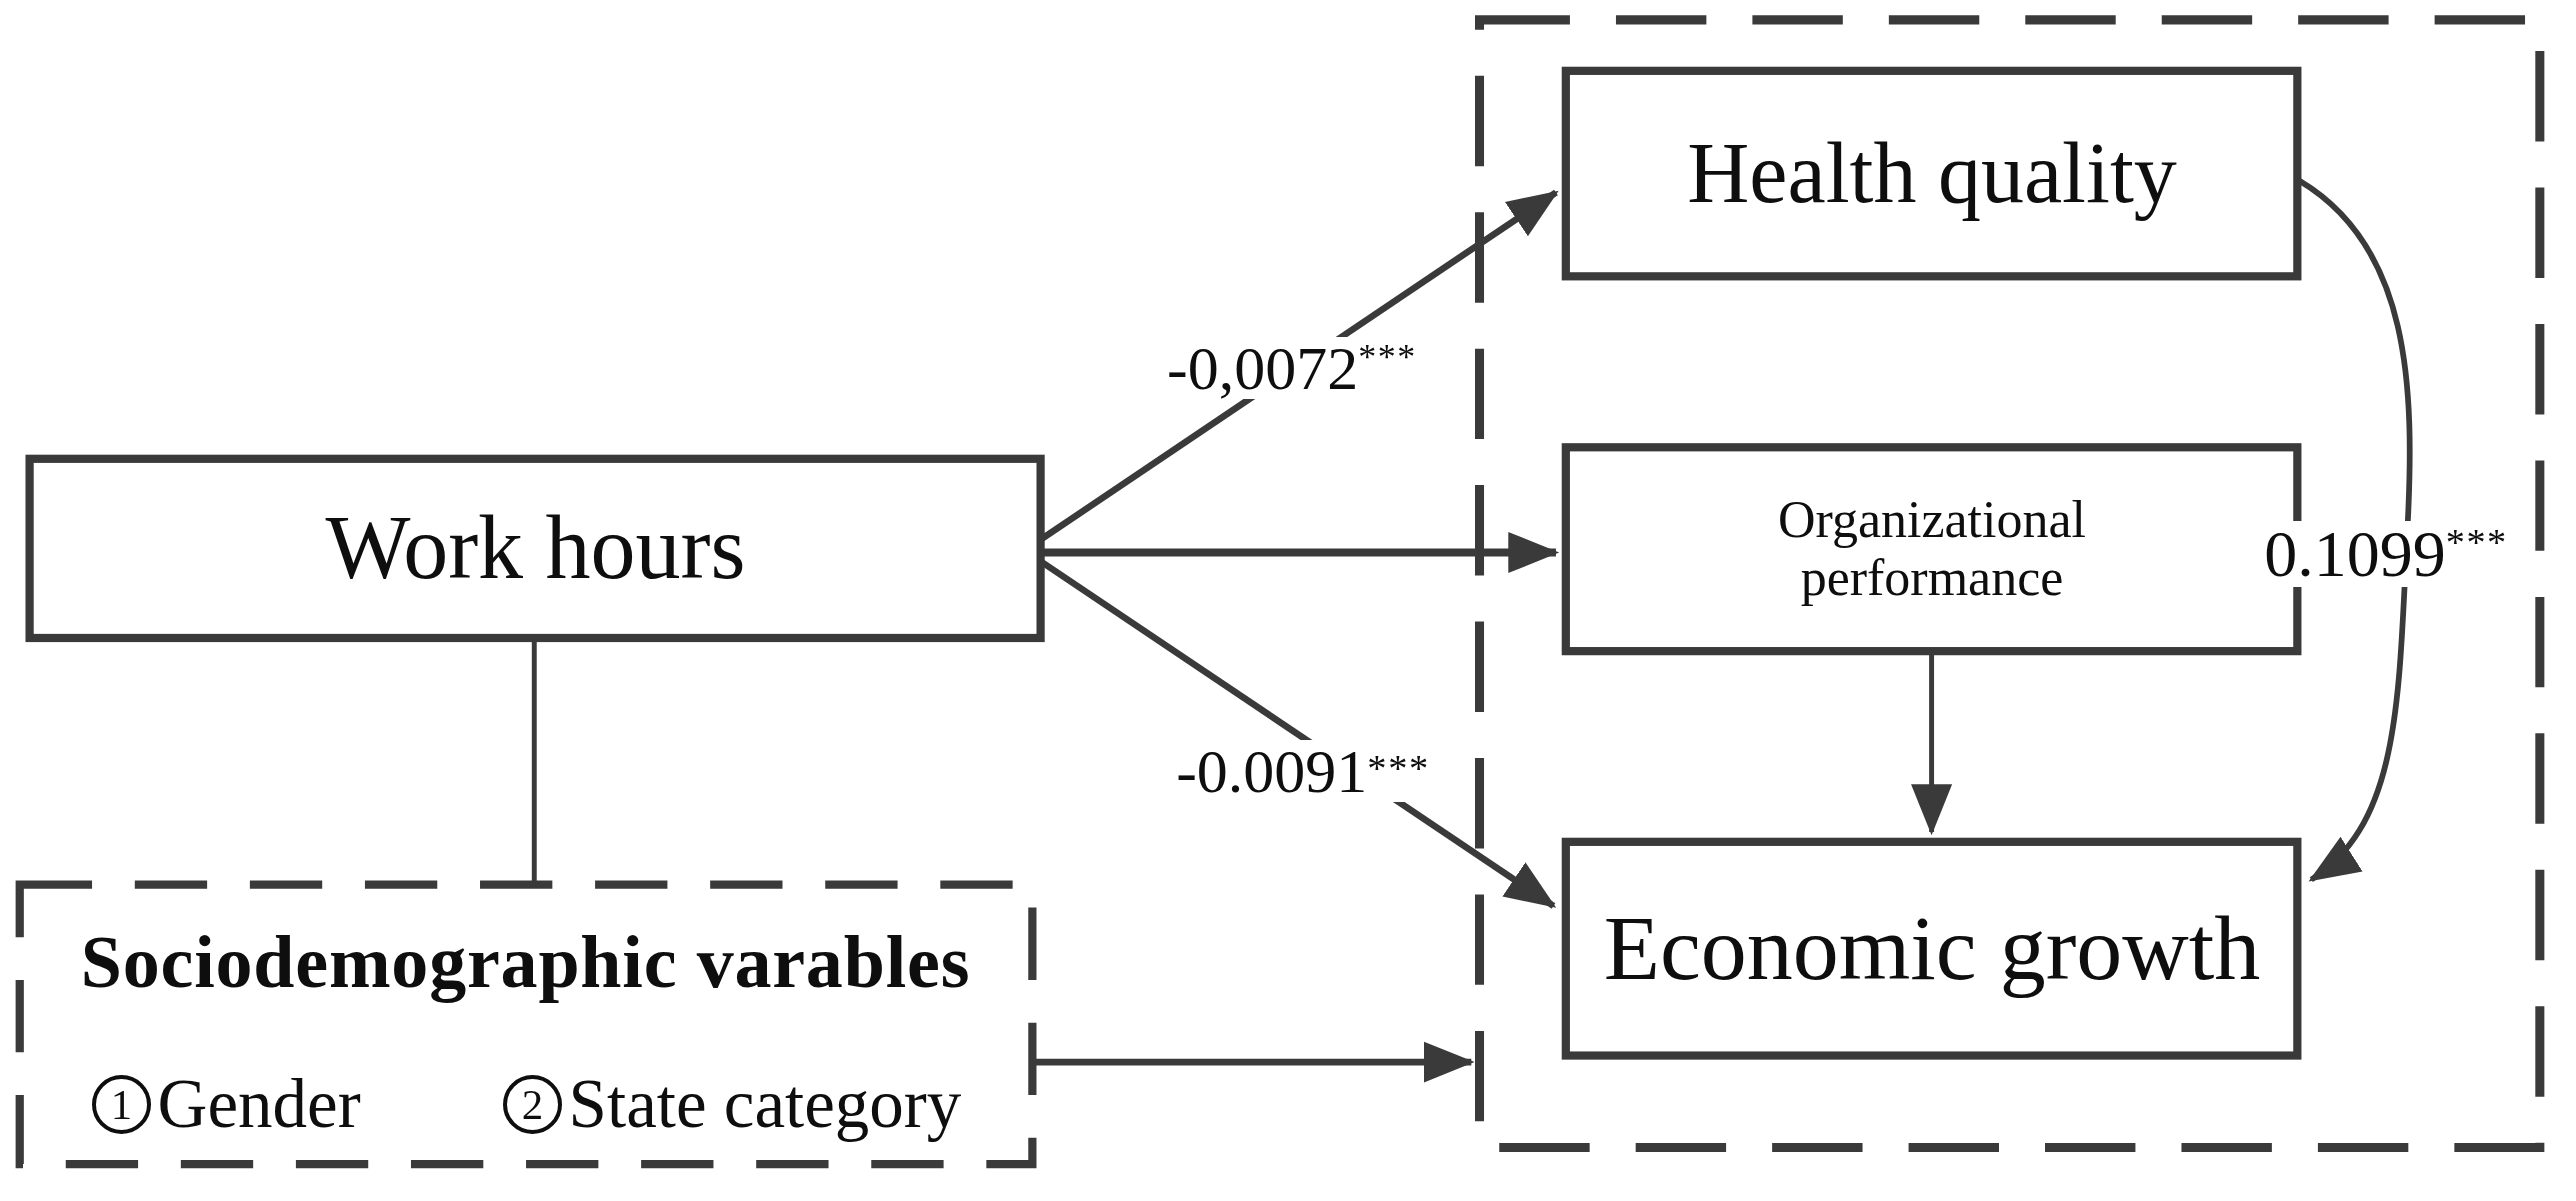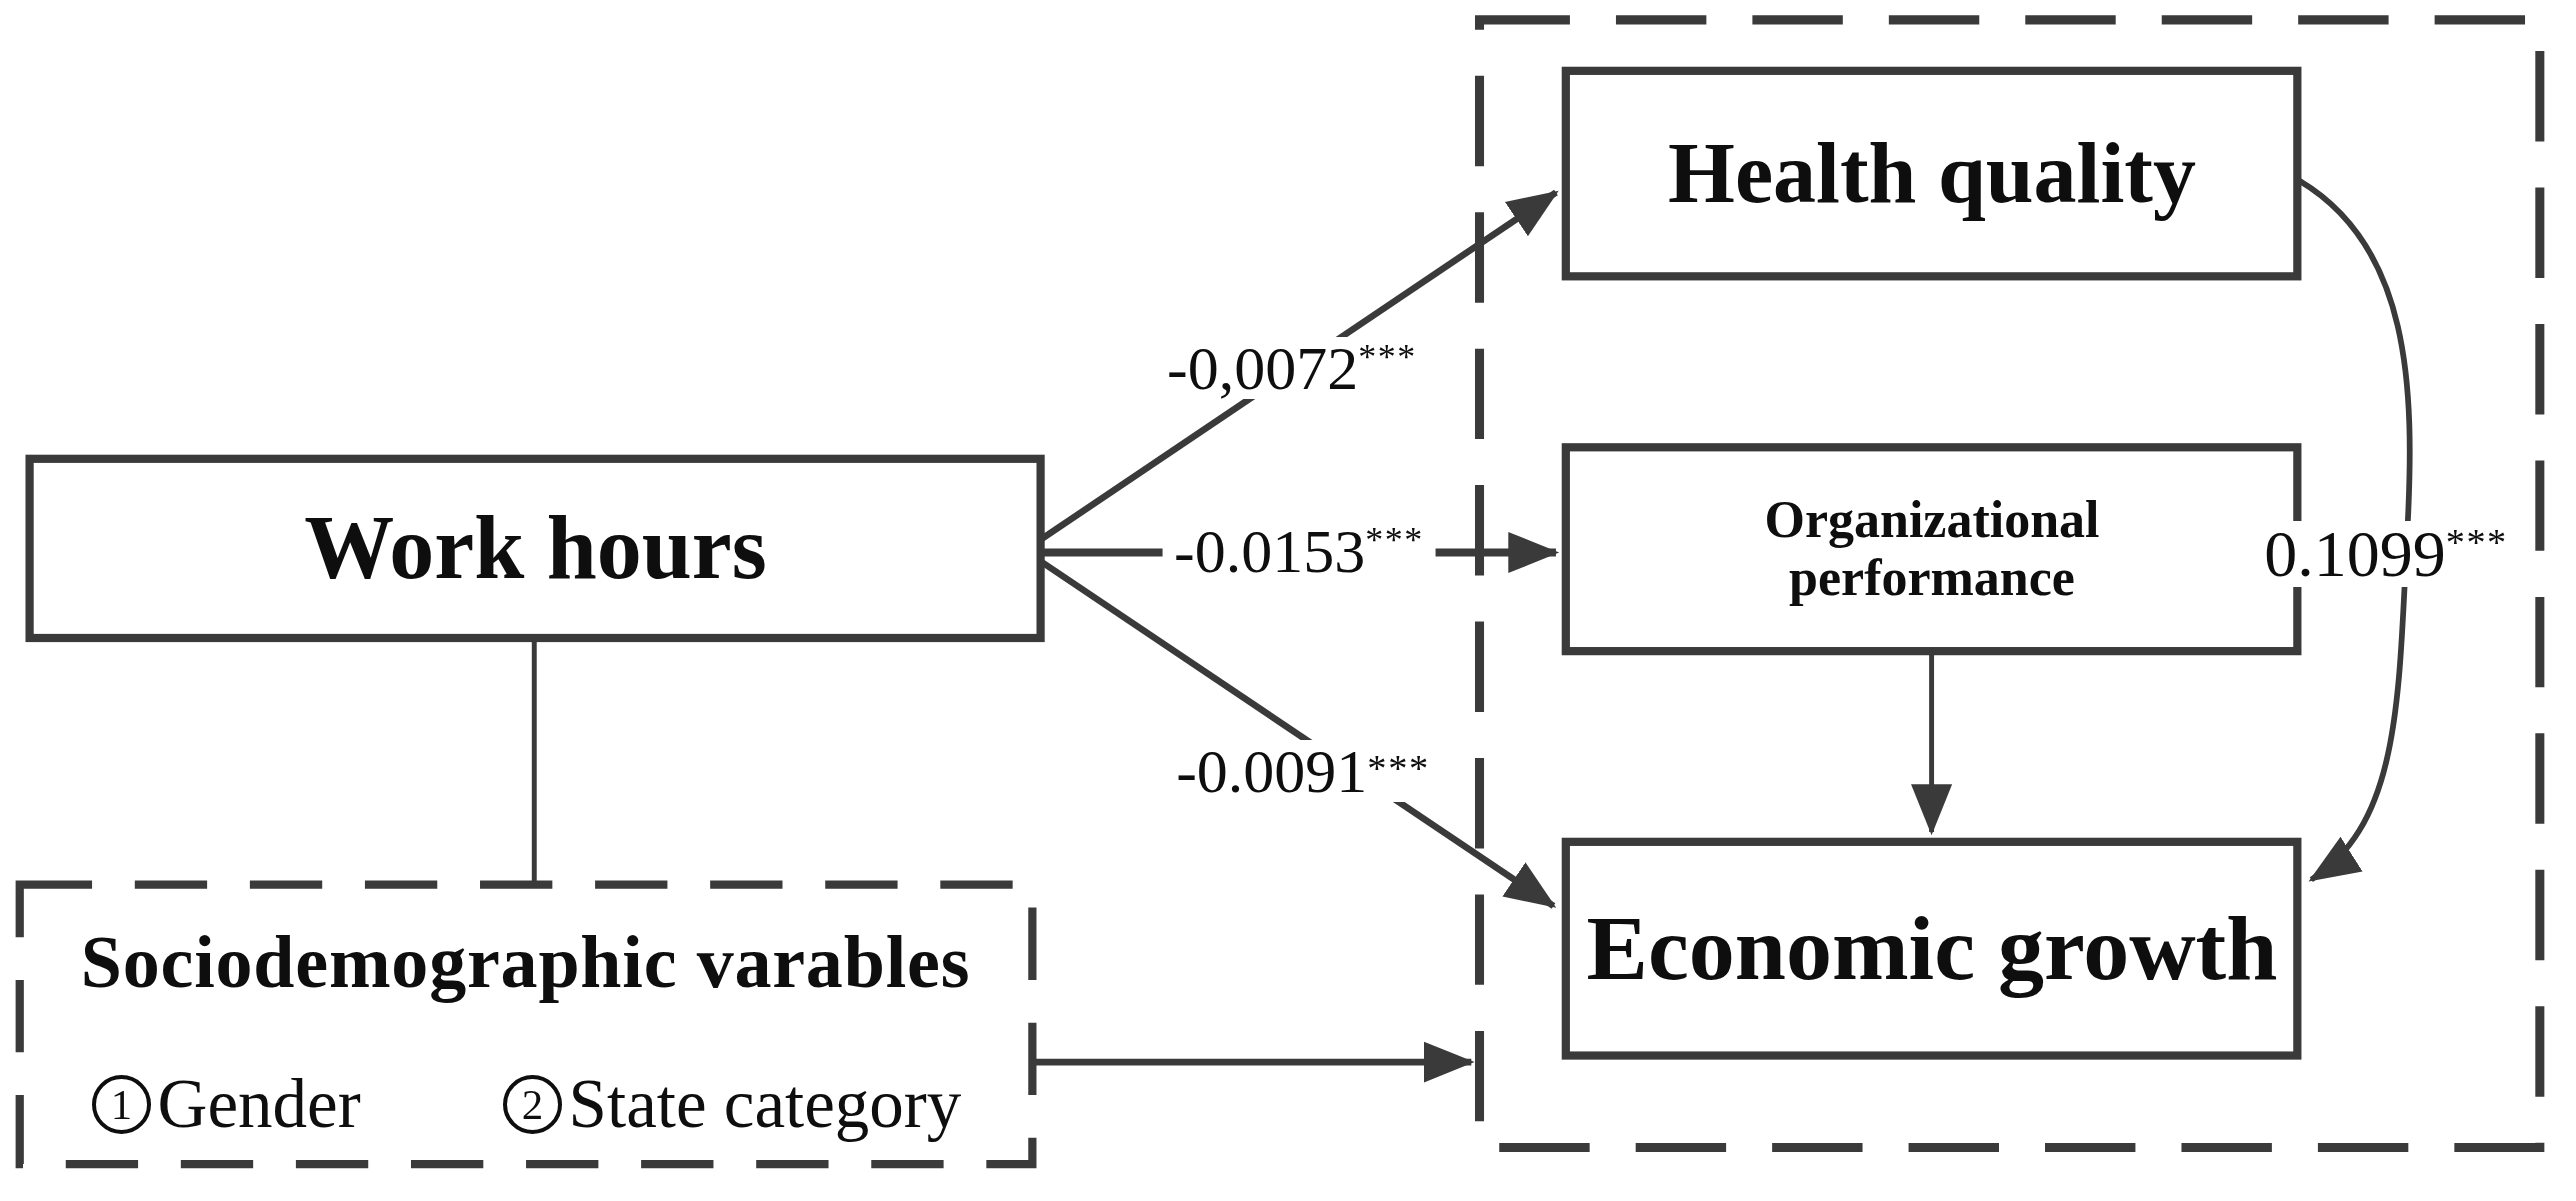--- a/index.html
+++ b/index.html
@@ -22,21 +22,21 @@
   .boxfill { fill: var(--bg); }
   .arrfill { fill: var(--line); }
 
   .node-label {
     position: absolute;
     display: flex;
     flex-direction: column;
     align-items: center;
     justify-content: center;
     text-align: center;
-    font-weight: bold;
+    font-weight: normal;
     line-height: 1.12;
     white-space: nowrap;
   }
   .coef {
     position: absolute;
     transform: translate(-50%, -50%);
     background: var(--bg);
     padding: 0 11.5px;
     font-size: 62px;
     white-space: nowrap;
@@ -135,23 +135,20 @@
 
   <div class="cov-item" style="left:503px;">
     <span class="circ-num">2</span>
     <span>State category</span>
   </div>
 
   <div class="coef" style="left:1292px; top:368px;">
     <span>-0,0072</span><sup>***</sup>
   </div>
 
-  <div class="coef" style="left:1299px; top:551px;">
-    <span>-0.0153</span><sup>***</sup>
-  </div>
 
   <div class="coef" style="left:1303px; top:771px;">
     <span>-0.0091</span><span class="stars-inline">***</span>
   </div>
 
   <div class="coef" style="left:2386px; top:554px; font-size:66px;">
     <span>0.1099</span><sup>***</sup>
   </div>
 
 </div>

